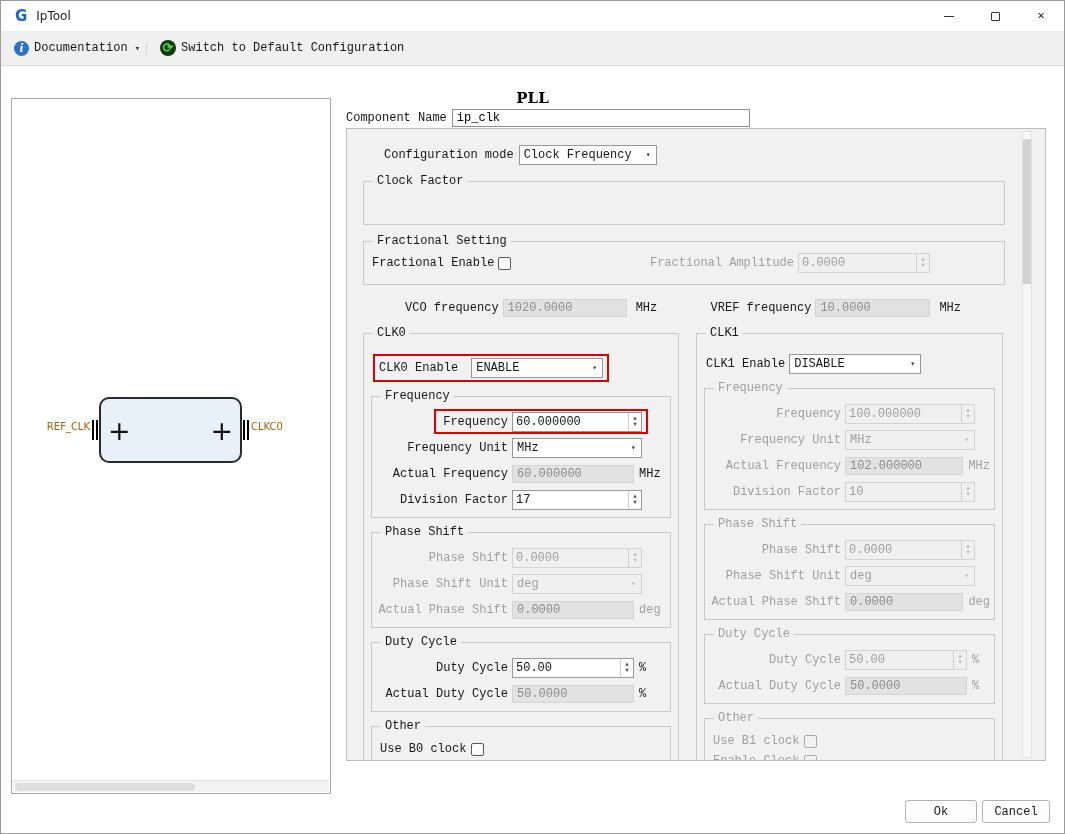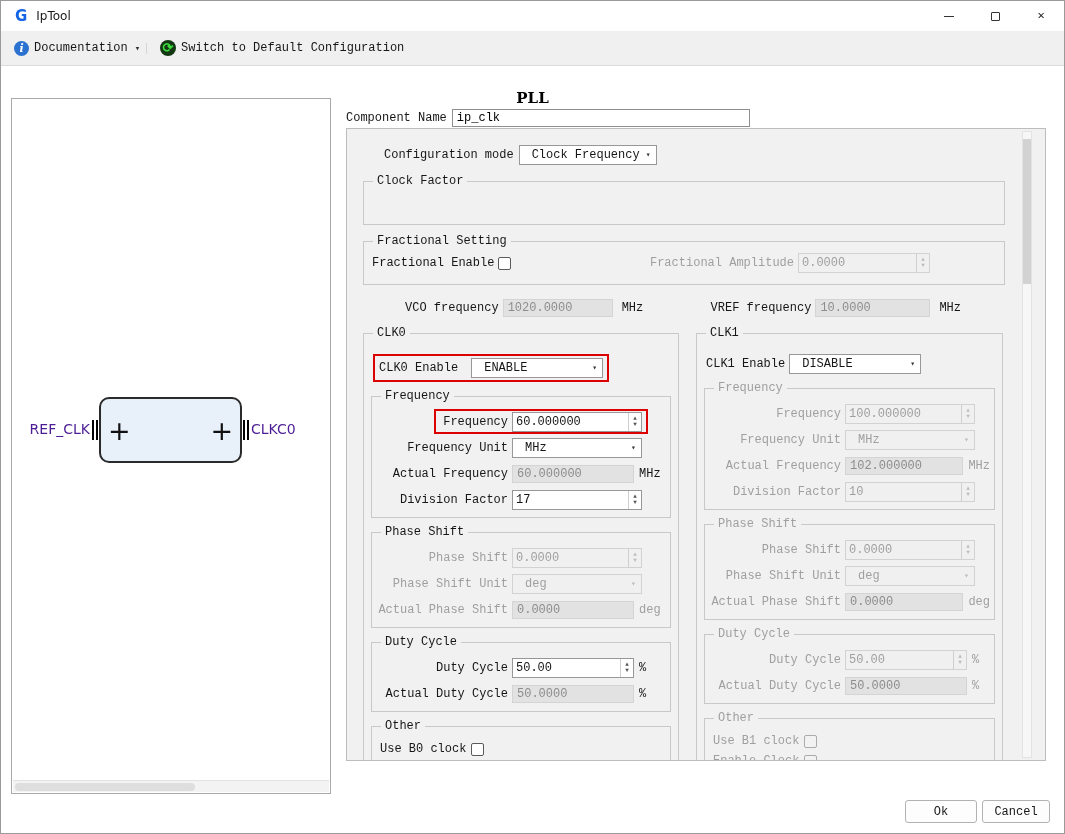--- a/index.html
+++ b/index.html
@@ -27,21 +27,21 @@
   
   .page-title { position:absolute; top:88px; left:0; right:0; text-align:center; font-family:"DejaVu Serif","Liberation Serif",serif; font-weight:bold; font-size:15px; color:#000; }
 
   
   .diagram-panel { position:absolute; left:10px; top:97px; width:320px; height:696px; background:#fff; border:1px solid #a9a9a9; }
   .ip-block { position:absolute; left:87px; top:298px; width:143px; height:66px; background:#e8f0fa; border:2px solid #2a2a2a; border-radius:10px; }
   .plus { position:absolute; top:50%; transform:translateY(-50%); font-family:"DejaVu Sans",sans-serif; font-size:27px; font-weight:400; color:#111; line-height:1; }
   .plus.l { left:7px; } .plus.r { right:7px; }
   .portbar { position:absolute; width:6px; height:20px; top:321px; border-left:2px solid #000; border-right:2px solid #000; }
   .portbar.left { left:80px; } .portbar.right { left:231px; }
-  .port-label { position:absolute; top:322px; font-family:"DejaVu Sans",sans-serif; font-size:14px; color:#4c1d95; white-space:nowrap; }
+  .port-label { position:absolute; top:322px; font-family:"DejaVu Sans",sans-serif; font-size:10px; color:#a16207; white-space:nowrap; }
   .port-label.in { left:4px; width:74px; text-align:right; }
   .port-label.out { left:239px; }
   .h-scrollbar { position:absolute; left:1px; right:1px; bottom:1px; height:12px; background:#f3f3f3; border-top:1px solid #e2e2e2; }
   .h-thumb { position:absolute; left:2px; top:2px; height:8px; width:180px; background:#dedede; border-radius:4px; }
 
   
   .form-area { position:absolute; left:345px; top:107px; width:700px; }
   .comp-row { display:flex; align-items:center; gap:5px; height:20px; }
   .comp-input { width:298px; height:18px; border:1px solid #8f8f8f; background:#fff; font:12px "Liberation Mono","DejaVu Sans Mono",monospace; padding:0 4px; }
 
@@ -55,28 +55,28 @@
   .v-thumb { position:absolute; top:7px; left:0; right:0; height:145px; background:#d2d2d2; }
 
   
   .fr { display:flex; align-items:center; }
   .r26 { height:26px; }
   .lbl { white-space:nowrap; }
   .lblcol { width:132px; flex:none; text-align:right; margin-right:4px; white-space:nowrap; overflow:hidden; }
   .unit { margin-left:5px; white-space:nowrap; }
   .wgt { width:130px; flex:none; }
   .nar { width:122px; }
-  .w100 { width:100px; } .w110 { width:110px; } .w115 { width:115px; } .w132 { width:132px; } .w138 { width:138px; }
+  .w100 { width:100px; } .w110 { width:124px; } .w115 { width:115px; } .w132 { width:132px; } .w138 { width:138px; }
 
   .spin { display:flex; align-items:stretch; height:20px; background:#fff; border:1px solid #979797; }
   .spin .sv { flex:1; line-height:18px; padding:0 3px; white-space:nowrap; overflow:hidden; }
   .sa { width:13px; flex:none; border-left:1px solid #cfcfcf; display:flex; flex-direction:column; align-items:center; justify-content:center; }
   .sa span { font-size:6px; line-height:6px; color:#555; }
   .combo { display:flex; align-items:stretch; height:20px; background:#fff; border:1px solid #979797; }
-  .combo .sv { flex:1; line-height:18px; padding:0 12px; white-space:nowrap; overflow:hidden; }
+  .combo .sv { flex:1; line-height:18px; padding:0 4px; white-space:nowrap; overflow:hidden; }
   .ca { width:15px; flex:none; text-align:center; font-size:8px; line-height:18px; color:#333; }
   .ro { height:18px; background:#e2e2e2; border:1px solid #d4d4d4; color:#8d8d8d; line-height:16px; padding:0 4px; white-space:nowrap; overflow:hidden; }
   .cb { width:13px; height:13px; border:1px solid #5a5a5a; background:#fff; flex:none; border-radius:2px; }
   .cb.off { border-color:#ababab; background:#f2f2f2; }
   .dis { color:#9f9f9f; }
   .spin.off, .combo.off { background:#f0f0f0; border-color:#d2d2d2; color:#9f9f9f; }
   .spin.off .sa span, .combo.off .ca { color:#bcbcbc; }
 
   
   .grp { position:relative; border:1px solid #c8c8c8; }

